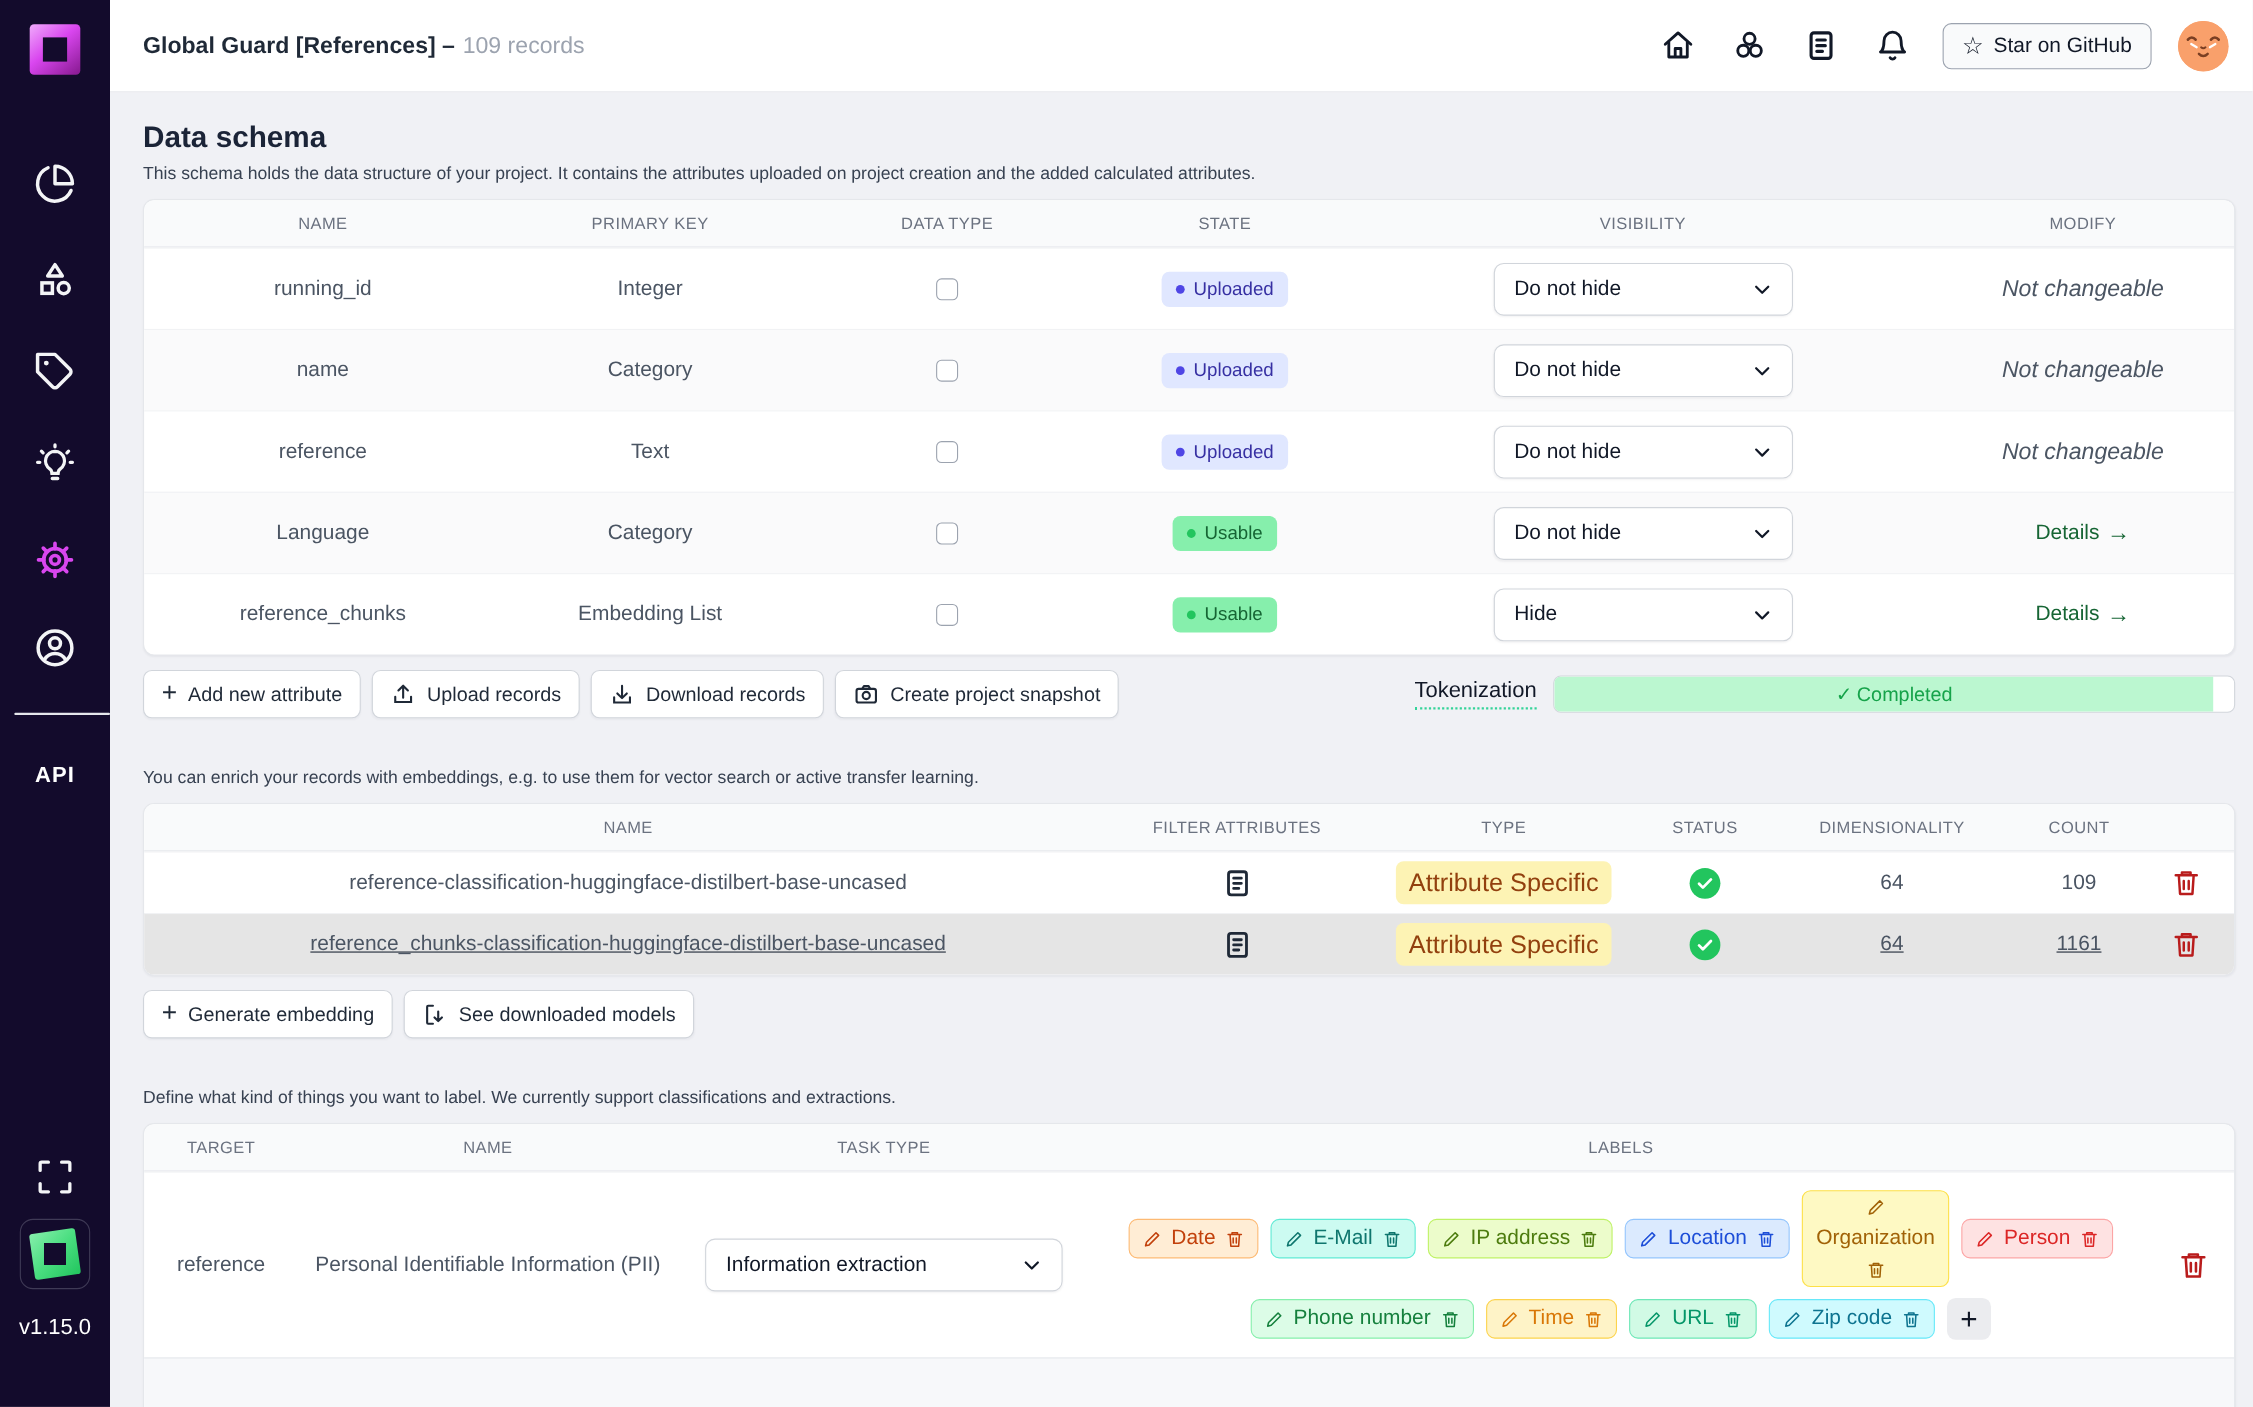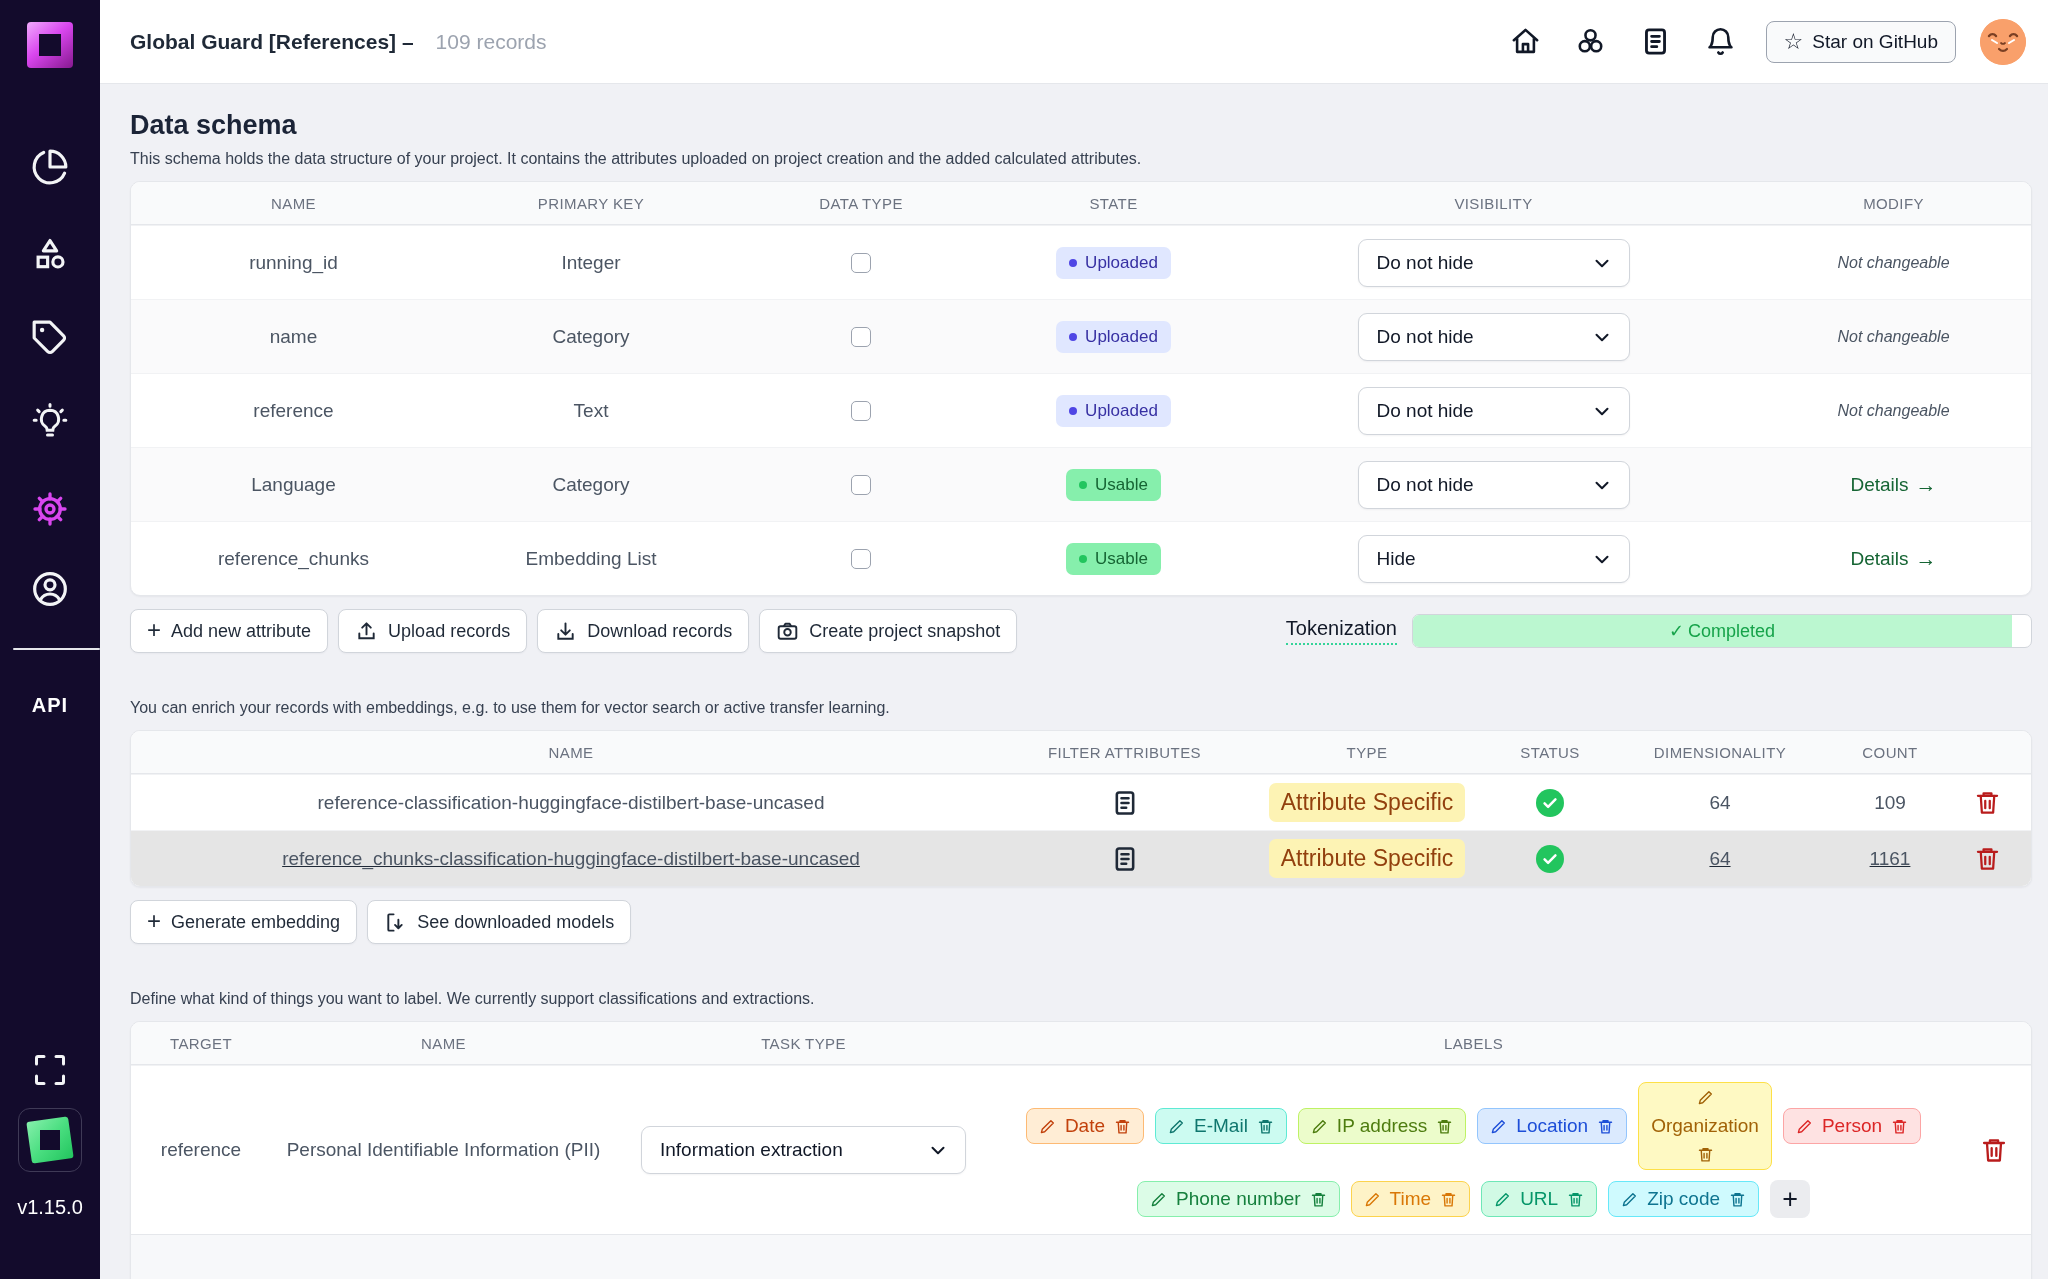--- a/index.html
+++ b/index.html
@@ -20,21 +20,21 @@
   .side-div { position:absolute; left:13px; right:0; height:2px; background:#e5e7eb; border-radius:2px; }
   .api-label { color:#ffffff; font-weight:bold; font-size:20px; letter-spacing:1px; }
   .green-box { width:64px; height:64px; border:1.5px solid #3f3a56; border-radius:12px; display:flex; align-items:center; justify-content:center; }
   .green-ring { width:42px; height:42px; background:linear-gradient(140deg,#86efac,#4ade80 50%,#22c55e); border-radius:3px; display:flex; align-items:center; justify-content:center; transform:rotate(-8deg); }
   .green-ring .hole { width:20px; height:20px; background:#130b2c; transform:rotate(8deg); }
   .version { color:#ffffff; font-size:20px; }
 
   
   .topbar { position:absolute; left:100px; right:0; top:0; height:84px; background:#ffffff; border-bottom:1px solid #e5e7eb; display:flex; align-items:center; padding:0 22px 0 30px; z-index:4; }
   .title { font-size:21px; font-weight:600; color:#1f2937; }
-  .title .records { font-weight:400; color:#9ca3af; margin-left:22px; }
+  .title .records { font-weight:400; color:#9ca3af; margin-left:7px; }
   .top-right { margin-left:auto; display:flex; align-items:center; }
   .top-icon { color:#111827; margin-left:34px; cursor:pointer; }
   .star-btn { margin-left:30px; display:flex; align-items:center; gap:9px; border:1px solid #9ca3af; border-radius:8px; background:#f9fafb; padding:9px 17px; font-size:19px; color:#111827; cursor:pointer; }
   .star-glyph { font-size:22px; line-height:1; }
   .avatar { margin-left:24px; width:46px; height:46px; border-radius:50%; background:#f9a06b; display:flex; align-items:center; justify-content:center; overflow:hidden; }
 
   
   .main { position:absolute; left:100px; right:0; top:84px; bottom:0; overflow:hidden; padding:26px 16px 0 30px; }
   h2.section-h { margin:0 0 9px; font-size:27px; font-weight:600; color:#1b2437; }
   p.desc { margin:0 0 13px; font-size:16px; color:#374151; }
@@ -53,21 +53,21 @@
   .schema-row.alt { background:#fafafb; }
   .checkbox { width:20px; height:20px; border:1.5px solid #9ca3af; border-radius:5px; background:#fff; cursor:pointer; }
   .badge { display:inline-flex; align-items:center; gap:8px; font-size:17px; padding:6px 13px; border-radius:7px; }
   .badge .dot { width:8px; height:8px; border-radius:50%; }
   .badge.uploaded { background:#e0e7ff; color:#3730a3; }
   .badge.uploaded .dot { background:#4f46e5; }
   .badge.usable { background:#86efac; color:#166534; }
   .badge.usable .dot { background:#22c55e; }
   .dropdown { background:#fff; border:1px solid #d1d5db; border-radius:9px; height:48px; display:flex; align-items:center; justify-content:space-between; padding:0 16px 0 18px; font-size:19px; color:#111827; box-shadow:0 1px 2px rgba(16,24,40,.05); cursor:pointer; }
   .dd-vis { width:272px; }
-  .not-changeable { font-style:italic; color:#4b5563; font-size:16px; }
+  .not-changeable { font-style:italic; color:#4b5563; font-size:21px; }
   .details-link { color:#166534; font-size:19px; display:inline-flex; align-items:center; gap:7px; cursor:pointer; }
   .details-link .arr { font-size:21px; }
 
   
   .btnrow { margin-top:13px; display:flex; align-items:center; gap:10px; }
   .btn { display:inline-flex; align-items:center; gap:10px; background:#fff; border:1px solid #d1d5db; border-radius:8px; height:44px; padding:0 16px; font-size:18px; color:#1f2937; box-shadow:0 1px 2px rgba(16,24,40,.04); cursor:pointer; }
   .btn .plus-g { font-size:24px; font-weight:400; line-height:1; margin-top:-2px; }
   .tok-wrap { margin-left:auto; display:flex; align-items:center; gap:15px; }
   .tok-label { font-size:20px; color:#111827; border-bottom:2px dotted #34d399; padding-bottom:3px; cursor:pointer; }
   .tok-bar { width:620px; height:34px; border:1px solid #d1d5db; border-radius:7px; background:#fff; position:relative; overflow:hidden; }

